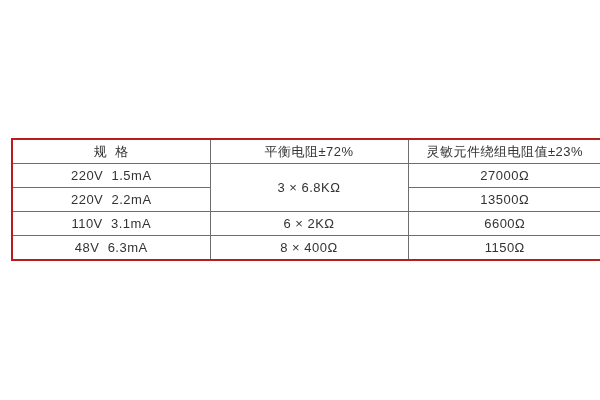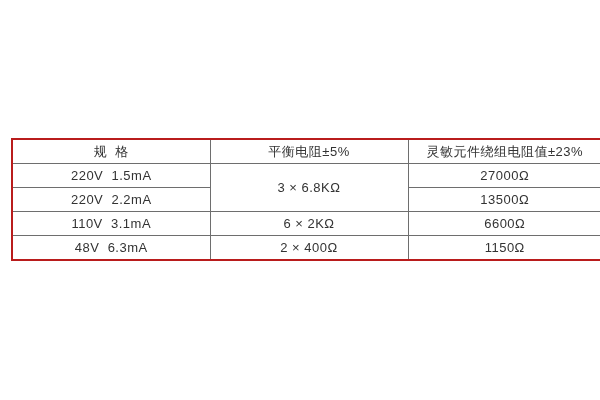--- a/index.html
+++ b/index.html
@@ -47,40 +47,40 @@
 
   <table class="spec-table">
     <colgroup>
       <col style="width:198px">
       <col style="width:198px">
       <col style="width:194px">
     </colgroup>
     <thead>
       <tr>
         <th>规  格</th>
-        <th>平衡电阻±5%</th>
+        <th>平衡电阻±72%</th>
         <th>灵敏元件绕组电阻值±23%</th>
       </tr>
     </thead>
     <tbody>
       <tr>
         <td>220V  1.5mA</td>
         <td rowspan="2">3 × 6.8KΩ</td>
         <td>27000Ω</td>
       </tr>
       <tr>
         <td>220V  2.2mA</td>
         <td>13500Ω</td>
       </tr>
       <tr>
         <td>110V  3.1mA</td>
         <td>6 × 2KΩ</td>
         <td>6600Ω</td>
       </tr>
       <tr>
         <td>48V  6.3mA</td>
-        <td>2 × 400Ω</td>
+        <td>8 × 400Ω</td>
         <td>1150Ω</td>
       </tr>
     </tbody>
   </table>
 
 </div>
 
 </body></html>

